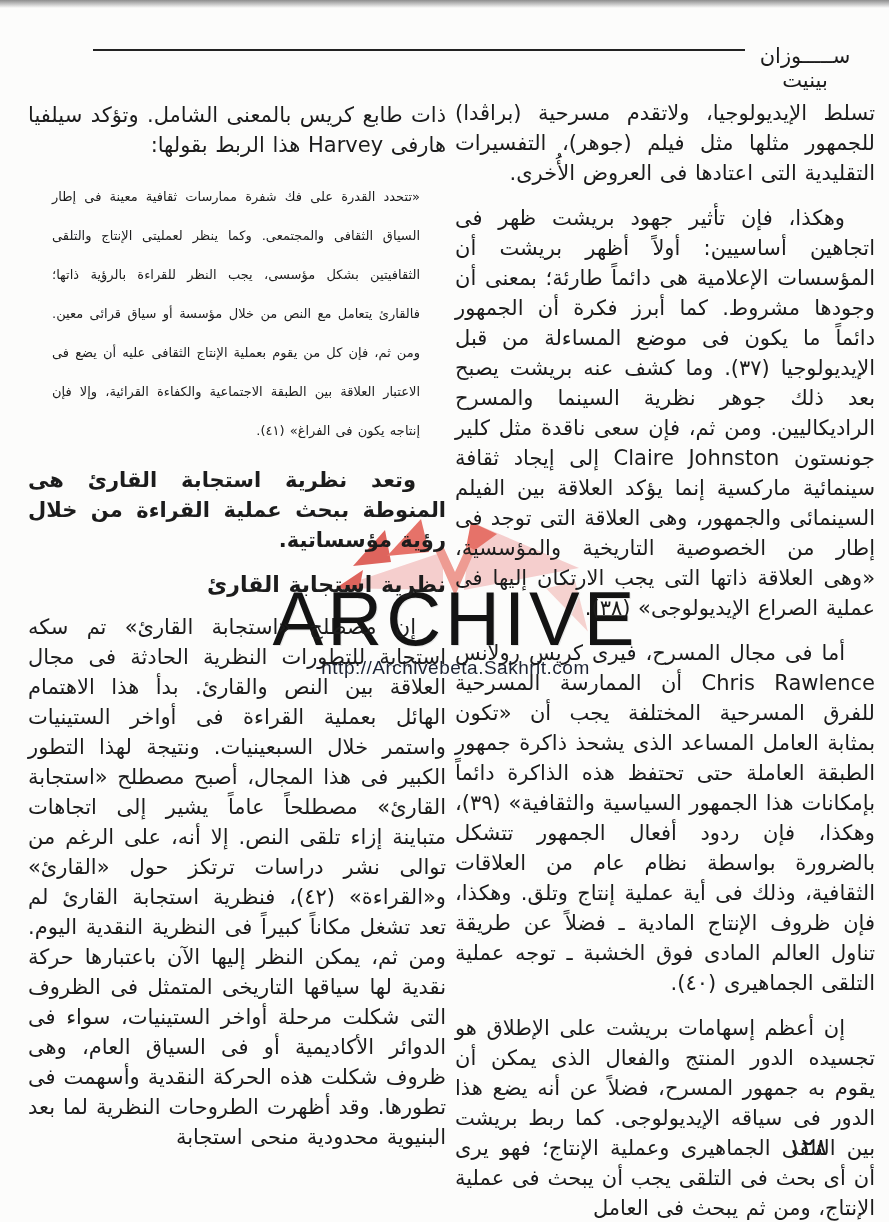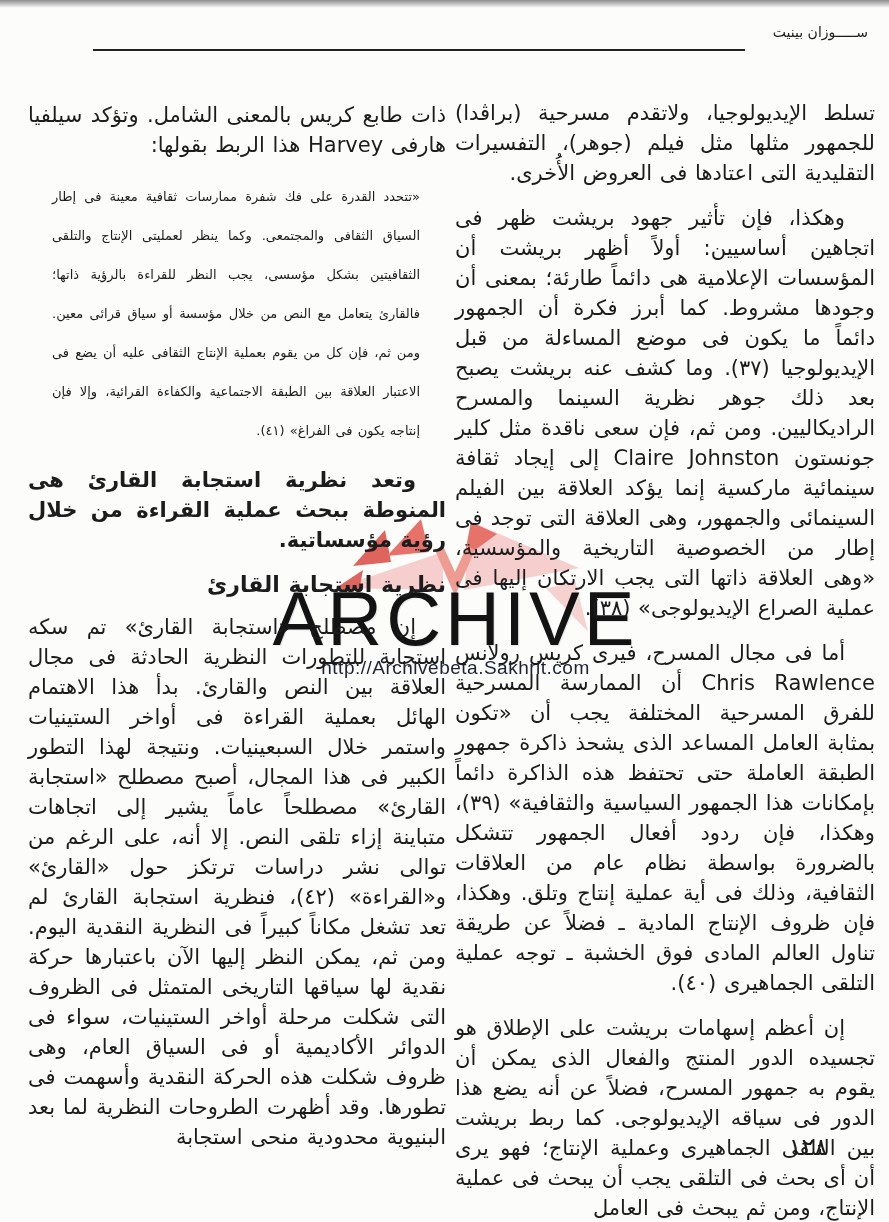--- a/index.html
+++ b/index.html
@@ -8,22 +8,22 @@
     background:#fcfcfb; overflow:hidden;
     font-family:"DejaVu Sans", sans-serif; color:#1c1c1c;
   }
   .scan-top{
     position:absolute; top:0; left:0; right:0; height:8px;
     background:linear-gradient(to bottom,#8e8e8e 0%, #c9c9c9 55%, rgba(252,252,251,0) 100%);
   }
   
   .header-rule{position:absolute; top:49px; left:93px; width:652px; height:2px; background:#232323;}
   .header-author{
-    position:absolute; top:24px; left:742px; width:126px;
-    direction:rtl; font-size:14px; letter-spacing:0;
+    position:absolute; top:44px; left:742px; width:126px;
+    direction:rtl; text-align:center; font-size:21px; letter-spacing:0;
   }
   
   .watermark{position:absolute; left:248px; top:506px; width:415px; text-align:center; z-index:1;}
   .watermark svg{display:block; margin:0 auto; opacity:.85;}
   .archive-text{
     font-family:Liberation Sans, sans-serif; font-size:76px; line-height:.92;
     color:#000000; letter-spacing:4px; opacity:.92; margin-top:-14px;
     text-shadow:1px 1px 0 #e6e6e6;
   }
   .archive-url{

